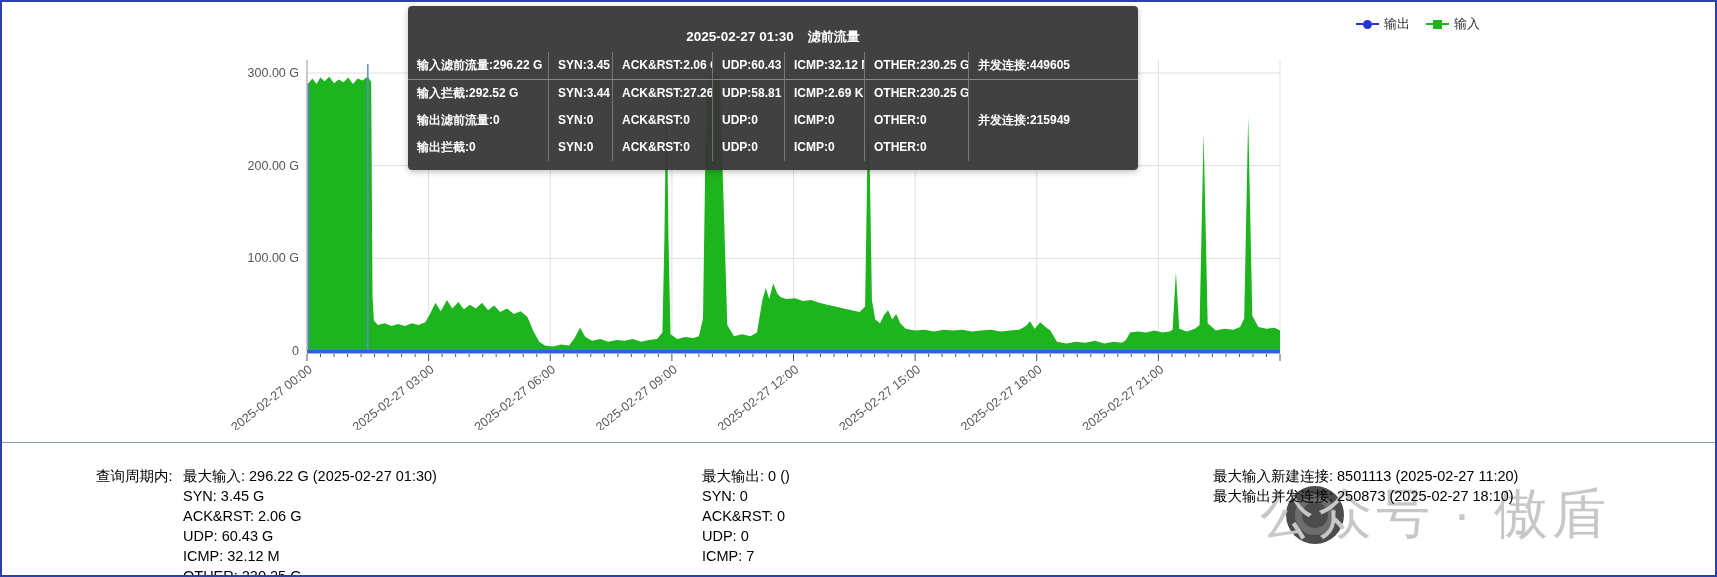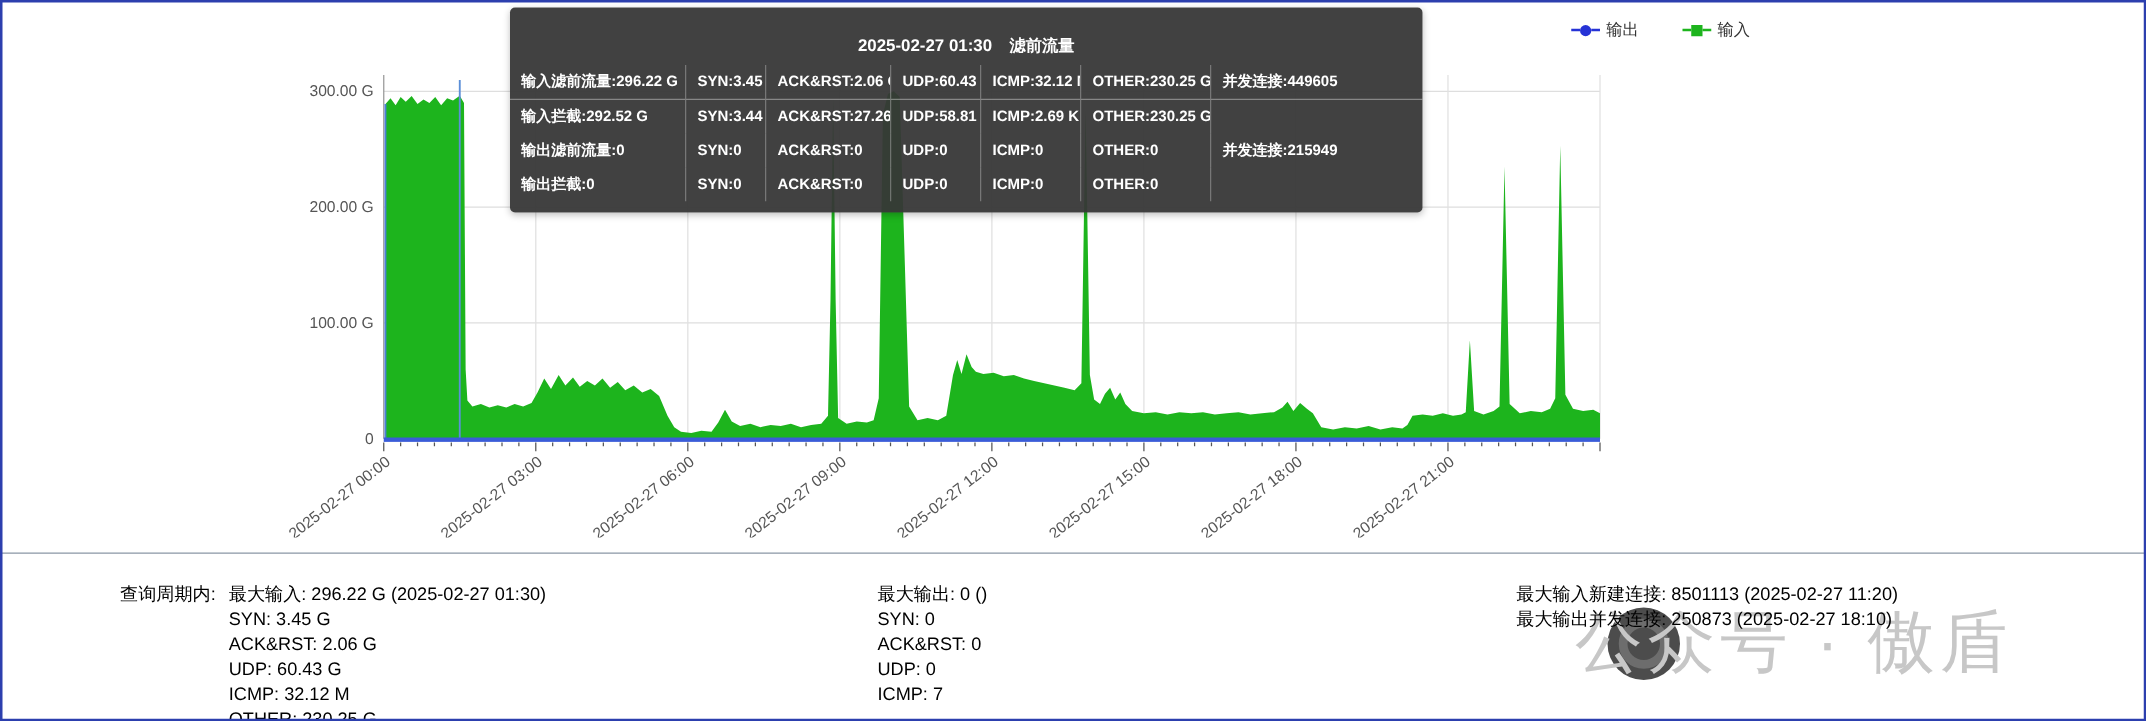--- a/index.html
+++ b/index.html
@@ -7,21 +7,21 @@
     width:1717px;height:577px;position:relative;overflow:hidden;
     background:#ffffff;
     font-family:"Liberation Sans","DejaVu Sans",sans-serif;
   }
   .frame{position:absolute;inset:0;border:2px solid #2c3fae;box-sizing:border-box;pointer-events:none;z-index:9;}
 
   
   #chart-svg{position:absolute;left:0;top:0;z-index:1;}
 
   
-  .legend{position:absolute;top:15px;left:1257px;display:flex;gap:35px;z-index:6;}
+  .legend{position:absolute;top:15px;left:1356px;display:flex;gap:16px;z-index:6;}
   .legend-item{display:flex;align-items:center;gap:5px;font-size:13px;color:#333;cursor:pointer;}
   .legend-marker{display:flex;align-items:center;}
   .lm-line{width:7px;height:2px;}
   .lm-dot{width:9px;height:9px;border-radius:50%;}
   .lm-sq{width:9px;height:9px;}
 
   
   .tooltip{
     position:absolute;left:408px;top:6px;width:730px;z-index:7;
     background:rgba(55,55,55,0.95);border-radius:4px;color:#fff;

